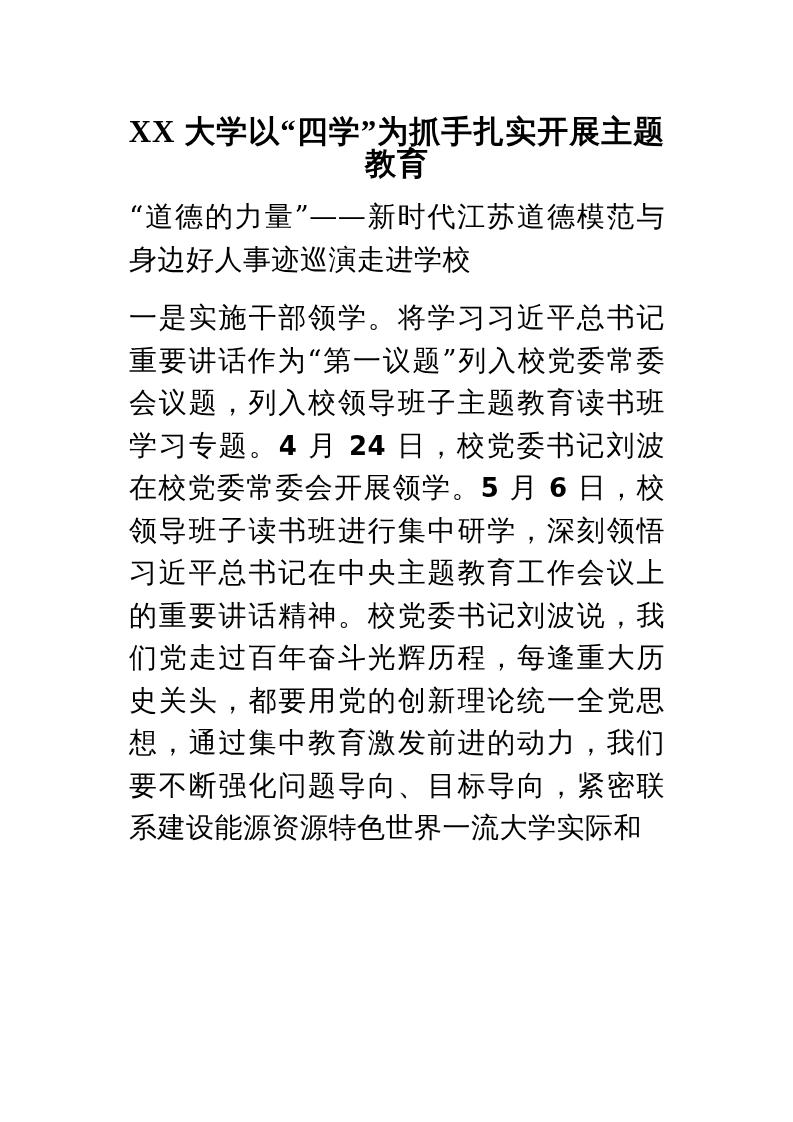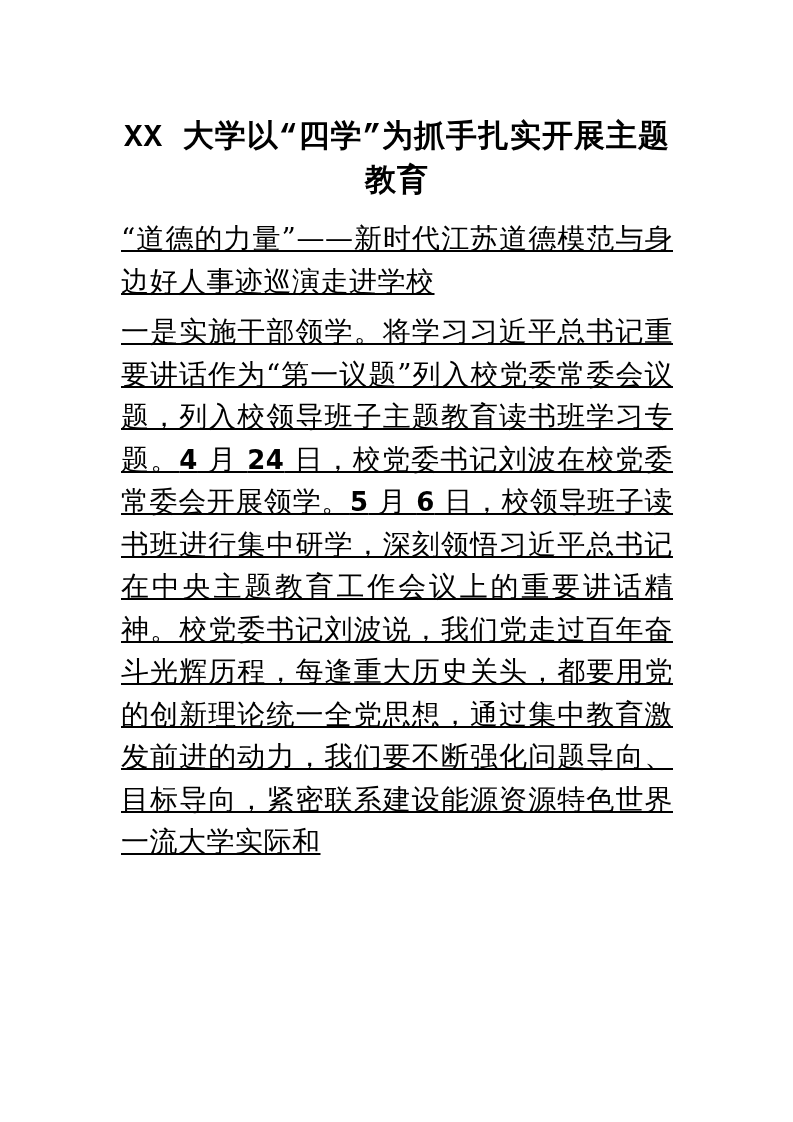--- a/index.html
+++ b/index.html
@@ -15,37 +15,36 @@
     box-sizing: border-box;
     padding: 116px 112px 0 113px;
     overflow: hidden;
     color: #000000;
     font-family: "DejaVu Serif", "Liberation Serif", serif;
   }
   .doc-title {
     margin: 0 0 14px 0;
     font-size: 31px;
     font-weight: 700;
-    line-height: 44px;
+    line-height: 32px;
     text-align: center;
     letter-spacing: 1px;
-    font-family: Liberation Mono, monospace;
+    font-family: Liberation Serif, serif;
   }
   .doc-body {
     width: 100%;
   }
   .para {
-    margin: 8px;
+    margin: 16px;
     font-size: 28px;
     line-height: 42.5px;
     text-align: justify;
     text-justify: inter-character;
     word-break: break-all;
     letter-spacing: 0.5px;
-    text-decoration: underline;
   }
   .bold-num {
     font-weight: 700;
     font-family: "DejaVu Sans", "Liberation Sans", sans-serif;
     font-size: 26px;
   }
 </style>
 </head>
 <body>
 

